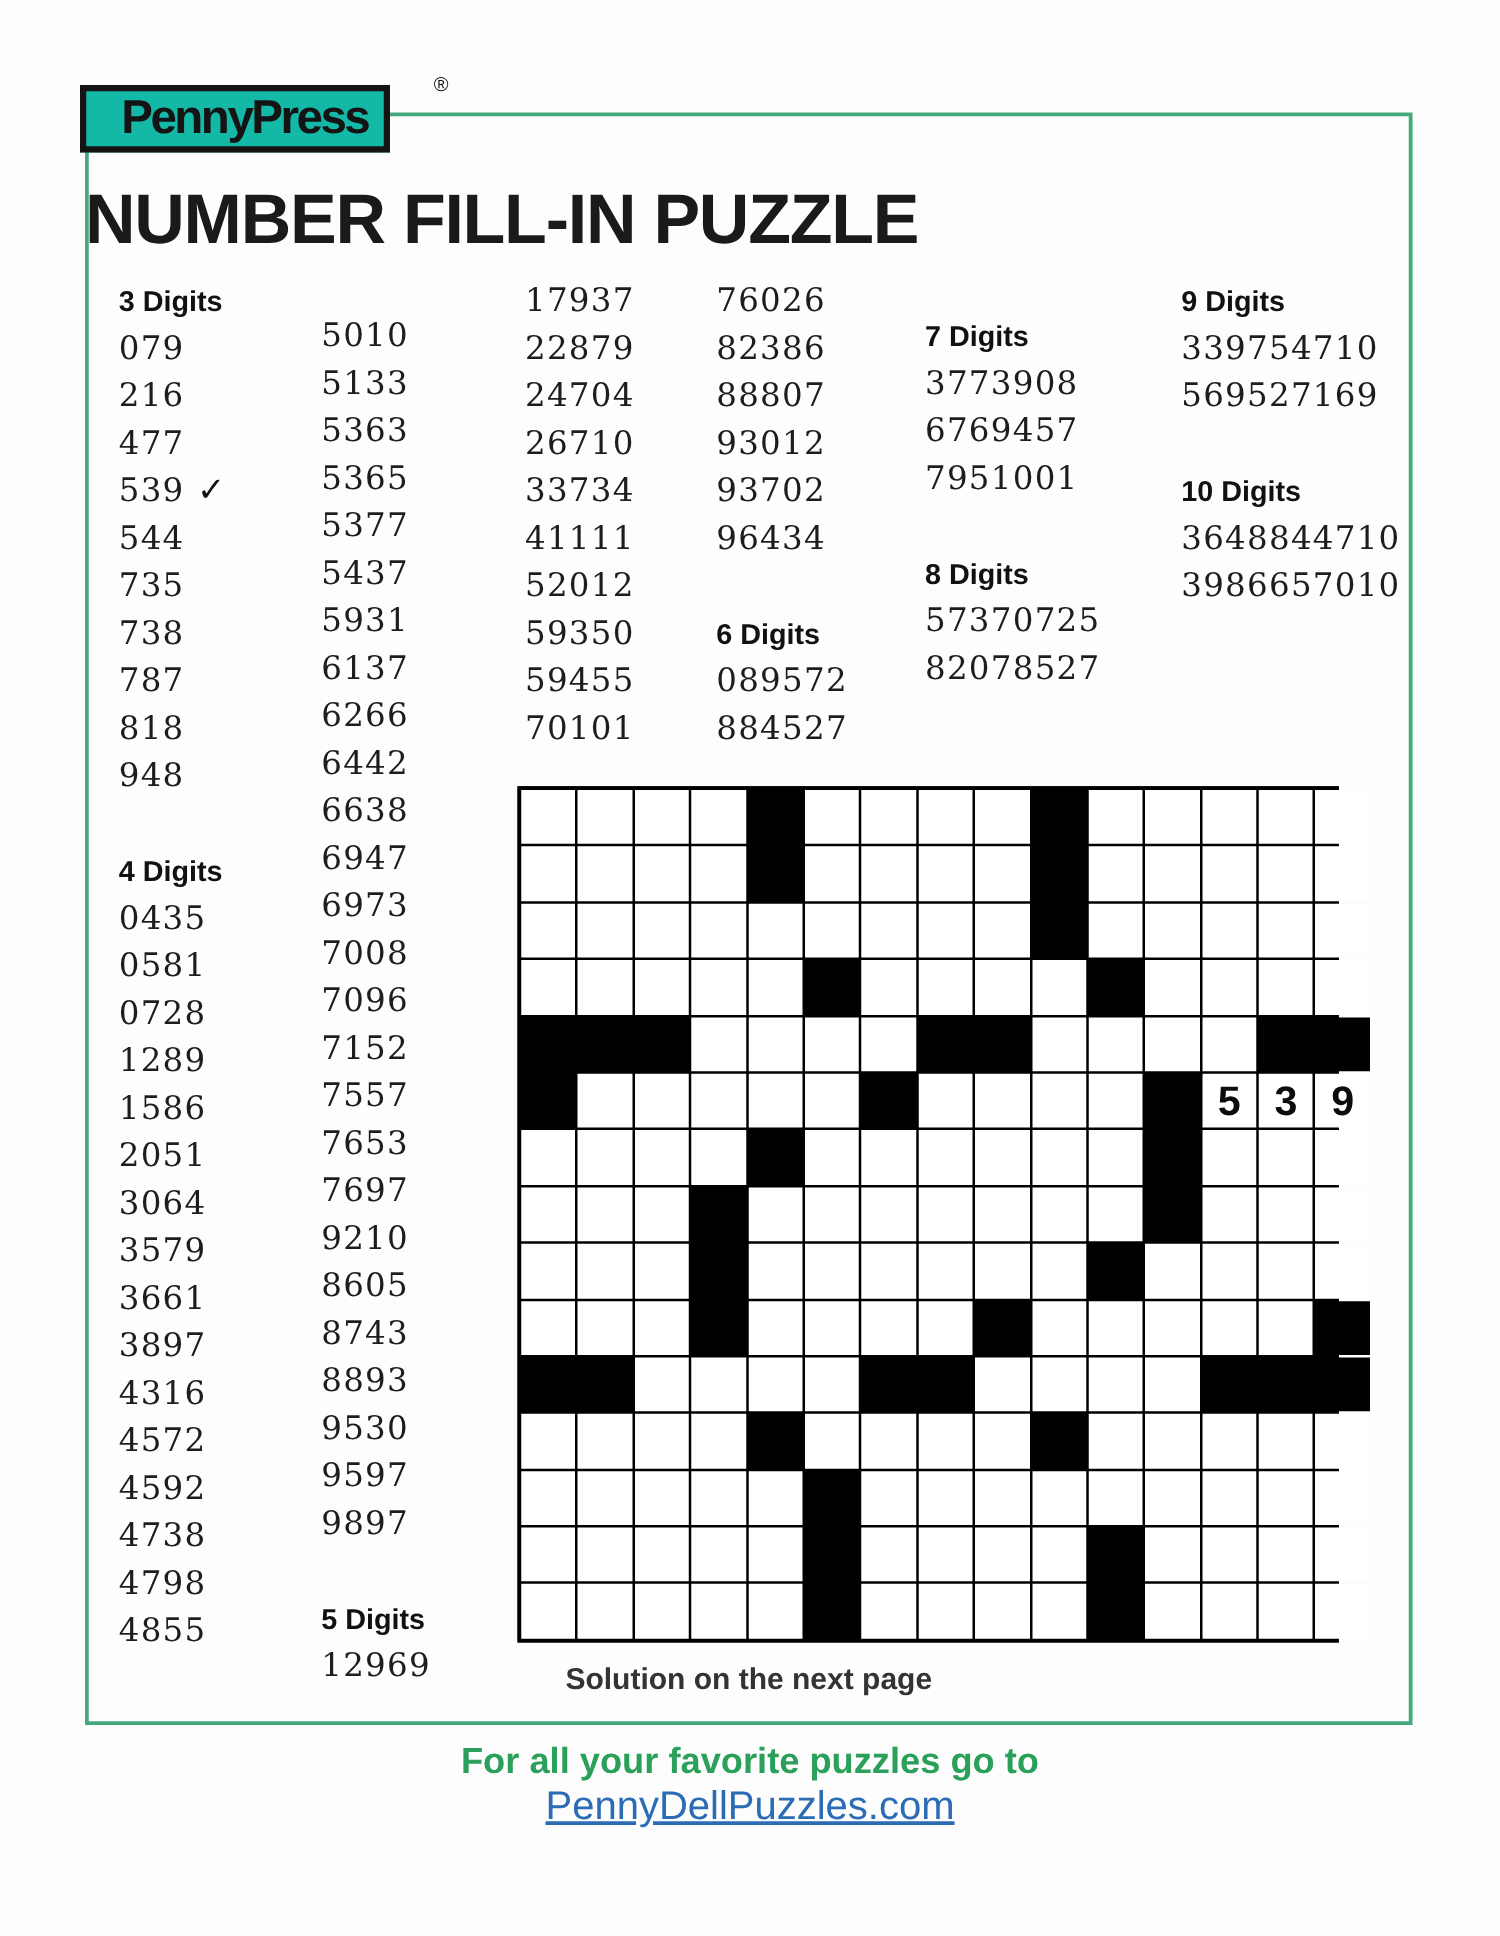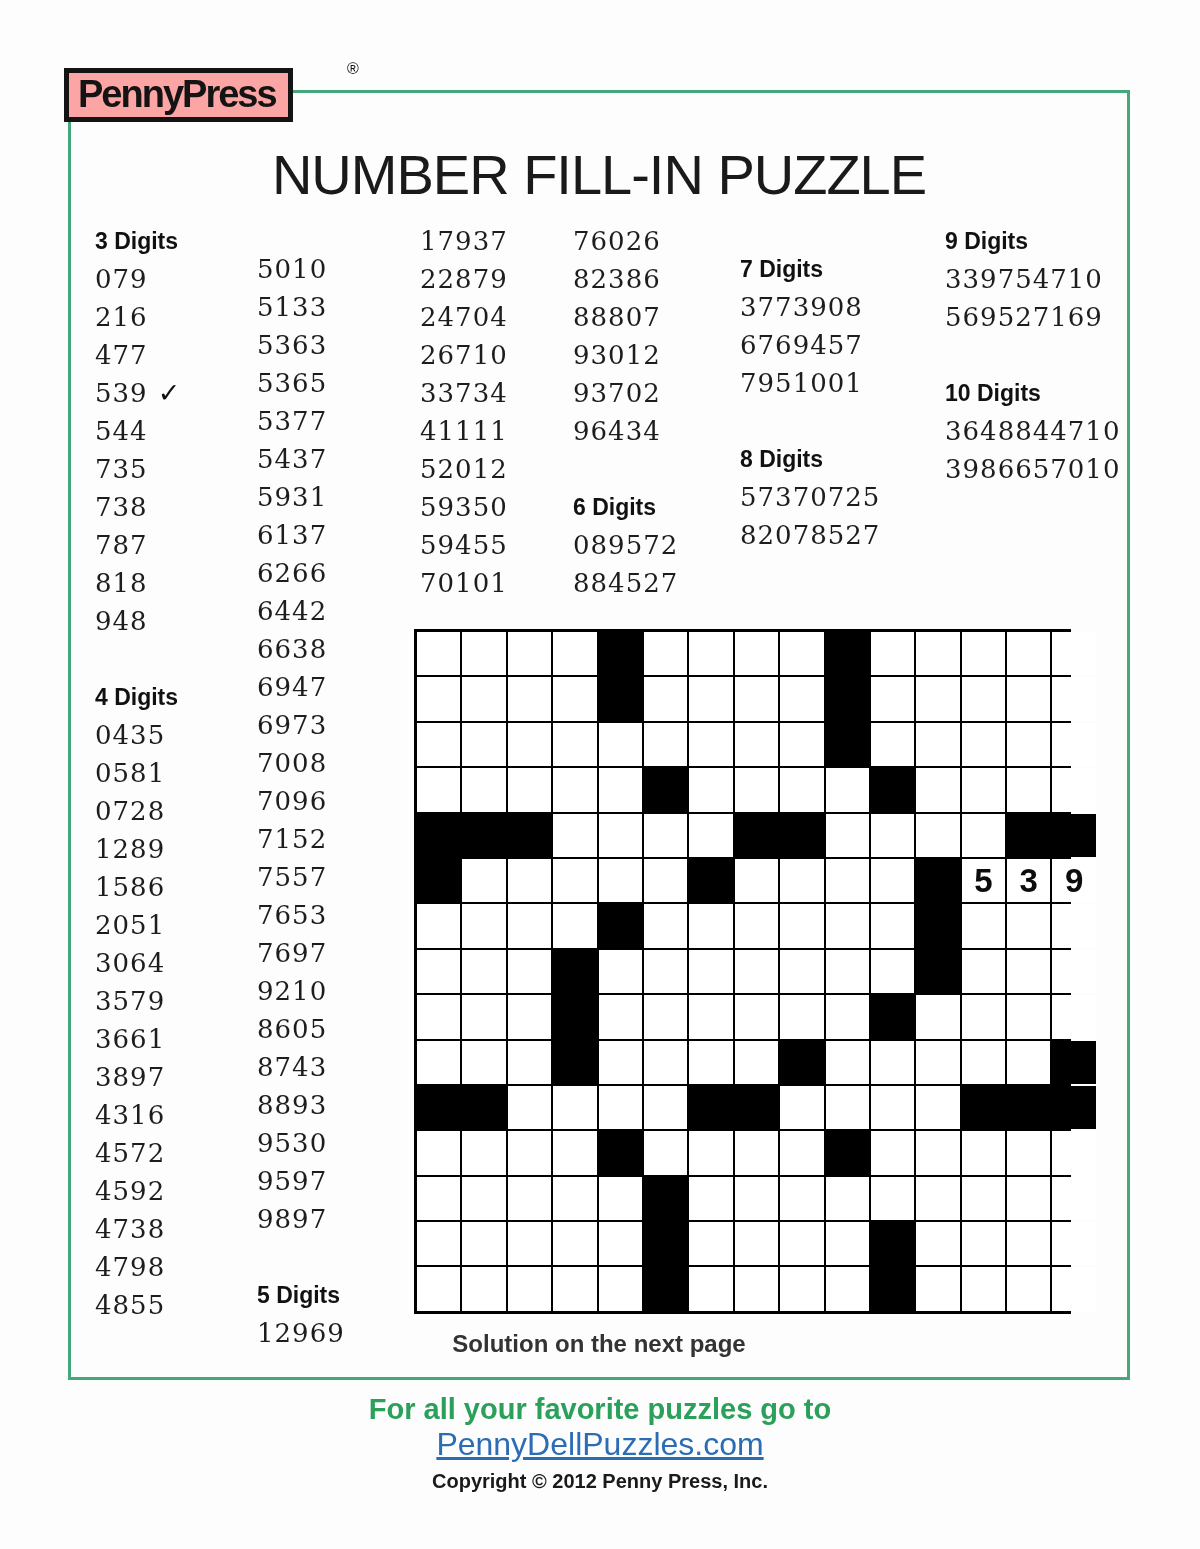--- a/index.html
+++ b/index.html
@@ -4,30 +4,30 @@
 <style>
   html,body{margin:0;padding:0;}
   body{background:#ffffff;font-family:"Liberation Sans",sans-serif;}
   #page{position:relative;width:1200px;height:1549px;background:#fdfdfd;overflow:hidden;}
 
   
   #frame{position:absolute;left:68px;top:90px;width:1056px;height:1284px;
          border:3px solid #45a87c;background:transparent;}
 
   
-  #logo-box{position:absolute;left:64px;top:68px;background:#fca5a5;
-            border:5px solid #141414;padding:1px 12px 3px 9px;}
+  #logo-box{position:absolute;left:64px;top:68px;background:#14b8a6;
+            border:5px solid #141414;padding:1px 12px 3px 28px;}
   #logo-text{font-size:38px;font-weight:bold;letter-spacing:-2px;color:#141414;
              font-family:"Liberation Sans",sans-serif;line-height:40px;}
   #reg-mark{position:absolute;left:344px;top:60px;font-size:16px;color:#141414;
             background:#fdfdfd;padding:0 3px;}
 
   
-  #title{position:absolute;left:68px;top:142px;width:1062px;text-align:center;
-         font-size:56px;font-weight:normal;letter-spacing:-1px;color:#1a1a1a;}
+  #title{position:absolute;left:68px;top:142px;width:1062px;text-align:left;
+         font-size:56px;font-weight:bold;letter-spacing:-1px;color:#1a1a1a;}
 
   
   #word-lists{position:absolute;left:0;top:222px;width:1200px;}
   .wl-col{position:absolute;top:0;}
   .wl-col:nth-of-type(1){left:95px;}
   .wl-col:nth-of-type(2){left:257px;margin-top:28px;}
   .wl-col:nth-of-type(3){left:420px;}
   .wl-col:nth-of-type(4){left:573px;}
   .wl-col:nth-of-type(5){left:740px;margin-top:28px;}
   .wl-col:nth-of-type(6){left:945px;}
@@ -408,16 +408,15 @@
       <div class="cell"></div>
       <div class="cell"></div>
       <div class="cell"></div>
     </div>
 
   <div id="solution-note">Solution on the next page</div>
 
   <div id="footer">
     <div id="footer-tagline">For all your favorite puzzles go to</div>
     <div><a id="footer-link" href="#">PennyDellPuzzles.com</a></div>
-    <div id="footer-copyright">Copyright © 2012 Penny Press, Inc.</div>
   </div>
 
 </div>
 
 </body></html>

